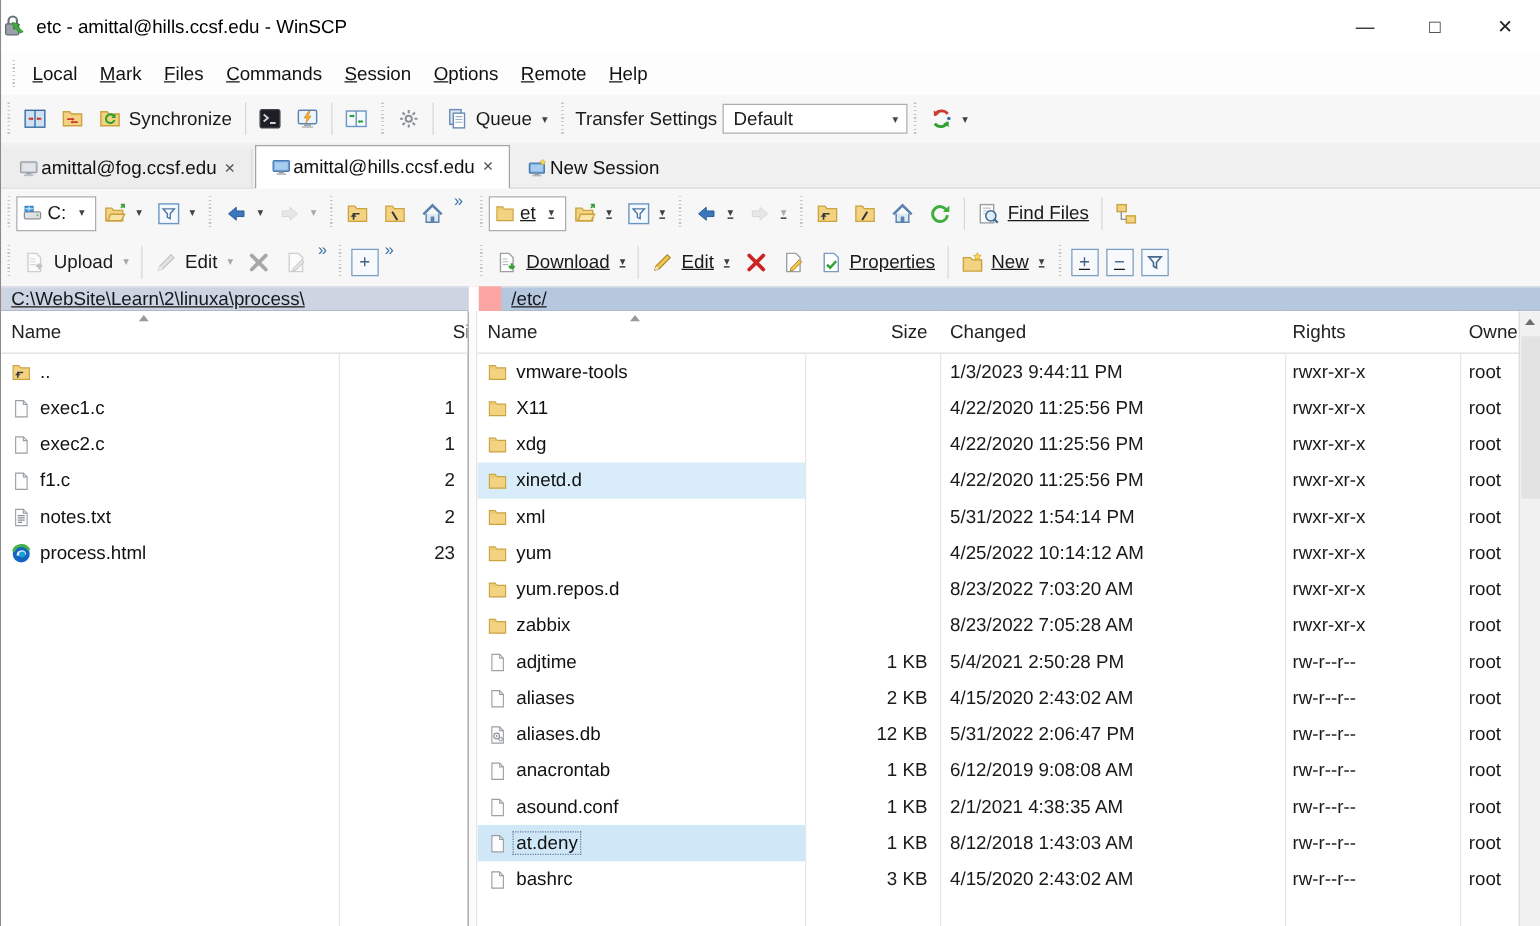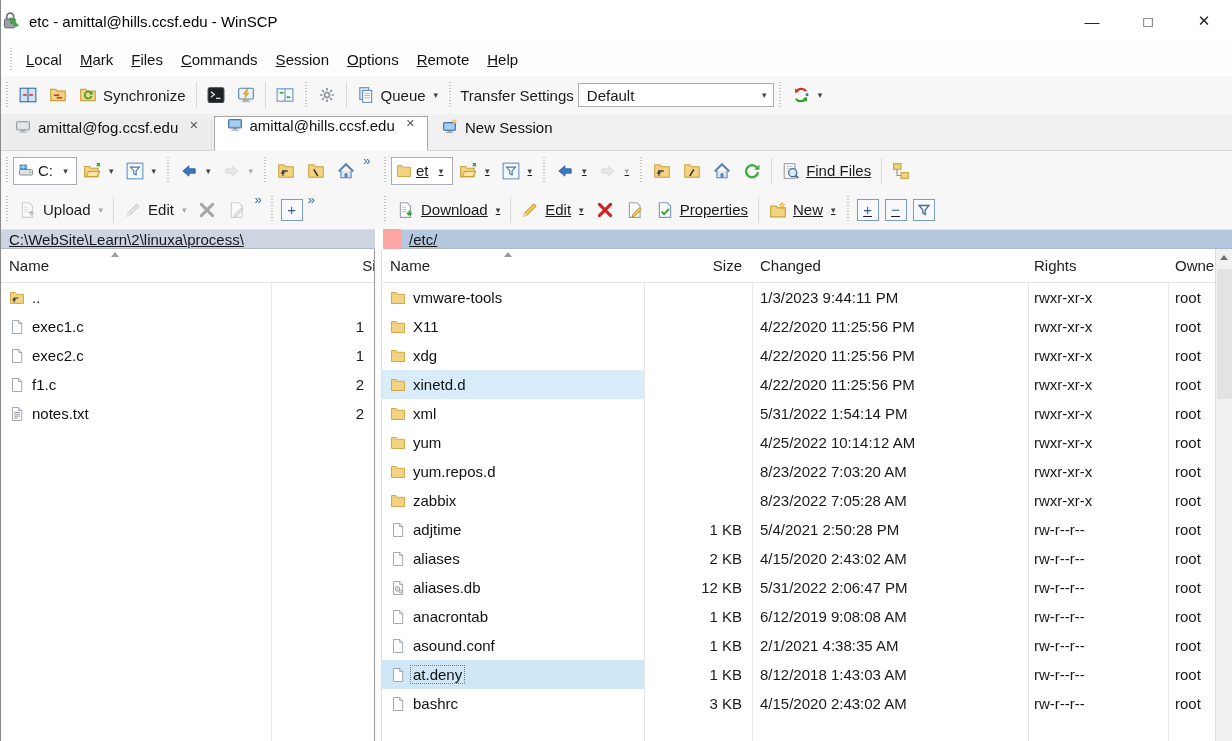--- a/index.html
+++ b/index.html
@@ -37,21 +37,21 @@
   .combo .combo-arrow{width:17px;text-align:center;font-size:9px;color:#444;align-self:stretch;display:flex;align-items:center;justify-content:center;}
   .combo.small{padding-left:4px;gap:4px;}
   .overflow{font-size:13px;color:#3a6ea5;align-self:flex-start;margin:2px 4px 0 2px;}
   .boxbtn{width:22px;height:22px;border:1px solid #7a9cc4;color:#3f618c;display:flex;align-items:center;justify-content:center;font-size:15px;margin:0 3px;background:#f7f9fc;box-sizing:border-box;}
   .disabled{color:#9a9a9a;}
   .disabled .icon{filter:grayscale(1) opacity(.45);}
   .disabled .caret{color:#a8a8a8;}
 
   
   .tabbar{height:36px;display:flex;align-items:flex-end;background:#f0f0f0;border-bottom:1px solid #d6d6d6;flex:0 0 auto;}
-  .tab{display:flex;gap:7px;height:31px;padding:0 12px;margin-left:2px;color:#111;}
+  .tab{display:flex;align-items:center;gap:2px;height:31px;padding:0 12px;margin-left:2px;color:#111;}
   .tab.inactive{background:#ededed;border-right:1px solid #dcdcdc;}
   .tab.active{background:#fff;border:1px solid #a6a6a6;border-bottom:1px solid #fff;height:33px;margin-bottom:-1px;}
   .tab .tclose{font-size:11px;color:#555;margin-left:4px;}
   .tab.newtab{background:transparent;}
 
   
   .rowsplit{display:flex;flex:0 0 auto;}
   .rowsplit .half-left{width:378px;display:flex;align-items:center;flex:0 0 auto;}
   .rowsplit .half-right{flex:1;display:flex;align-items:center;text-decoration:underline;}
   .navrow,.cmdrow{height:39px;background:#f7f7f7;}
@@ -198,21 +198,21 @@
       <span class="icon i18"><svg viewBox="0 0 16 16">
             <rect x="2.5" y="1.5" width="8" height="10.5" fill="#dbe7f5" stroke="#6b8cb5"></rect>
             <rect x="5" y="4" width="8" height="10.5" fill="#fff" stroke="#6b8cb5"></rect>
             <path d="M6.5 6.5h5M6.5 8.5h5M6.5 10.5h5" stroke="#9ab0c8" stroke-width="0.8"></path>
           </svg></span>
       <span>Queue</span>
       <span class="caret">▾</span>
     </div>
     <div class="grip"></div>
     <span class="tb-label">Transfer Settings</span>
-    <div class="combo" style="width:196px">
+    <div class="combo" style="width:148px">
       <span class="combo-text">Default</span>
       <span class="combo-arrow">▾</span>
     </div>
     <div class="grip"></div>
     <div class="tbtn">
       <span class="icon i18"><svg viewBox="0 0 16 16">
             <path d="M12.6 4.6A5.4 5.4 0 0 0 3.4 5.6" fill="none" stroke="#cc3a2f" stroke-width="2"></path>
             <path d="M2.6 2.2l.4 4 3.6-1.8z" fill="#cc3a2f"></path>
             <path d="M3.4 11.4a5.4 5.4 0 0 0 9.2-1" fill="none" stroke="#2fa12f" stroke-width="2"></path>
             <path d="M13.4 13.8l-.4-4-3.6 1.8z" fill="#2fa12f"></path>
@@ -569,20 +569,34 @@
             <div class="cell c-lname">
               <span class="icon fi"><svg viewBox="0 0 16 16">
                   <path d="M3.5 1.5h6.2l3 3v10H3.5z" fill="#fdfdfd" stroke="#9aa0a6" stroke-width="0.9"></path>
                   <path d="M9.7 1.5v3h3" fill="none" stroke="#9aa0a6" stroke-width="0.9"></path>
                   <path d="M5.2 6.5h5.6M5.2 8.3h5.6M5.2 10.1h5.6M5.2 11.9h3.6" stroke="#8a9096" stroke-width="0.9"></path>
                 </svg></span>
               <span class="fname">notes.txt</span>
             </div>
             <div class="cell c-lsize">
               <span>2</span>
+            </div>
+          </div>
+          <div class="frow">
+            <div class="cell c-lname">
+              <span class="icon fi"><svg viewBox="0 0 16 16">
+                  <circle cx="8" cy="8.2" r="6.8" fill="#1565c0"></circle>
+                  <path d="M1.7 6.2A6.8 6.8 0 0 1 14.3 5.2" fill="none" stroke="#46b34a" stroke-width="2.3"></path>
+                  <path d="M4.4 9.6a3.9 3.9 0 0 1 7.5-1.9c-.4 1.7-2.3 2.1-3.7 1.7z" fill="#e8f1fb"></path>
+                  <circle cx="8.7" cy="8.5" r="2.4" fill="#19a0d8"></circle>
+                </svg></span>
+              <span class="fname">process.html</span>
+            </div>
+            <div class="cell c-lsize">
+              <span>23</span>
             </div>
           </div>
         </div>
       <div class="vline" style="left:270px"></div>
     </div>
     <div class="splitter"></div>
     <div class="panel right-panel">
       <div class="phead">
         <div class="hc hc-rname">Name</div>
         <div class="hc hc-rsize">Size</div>

